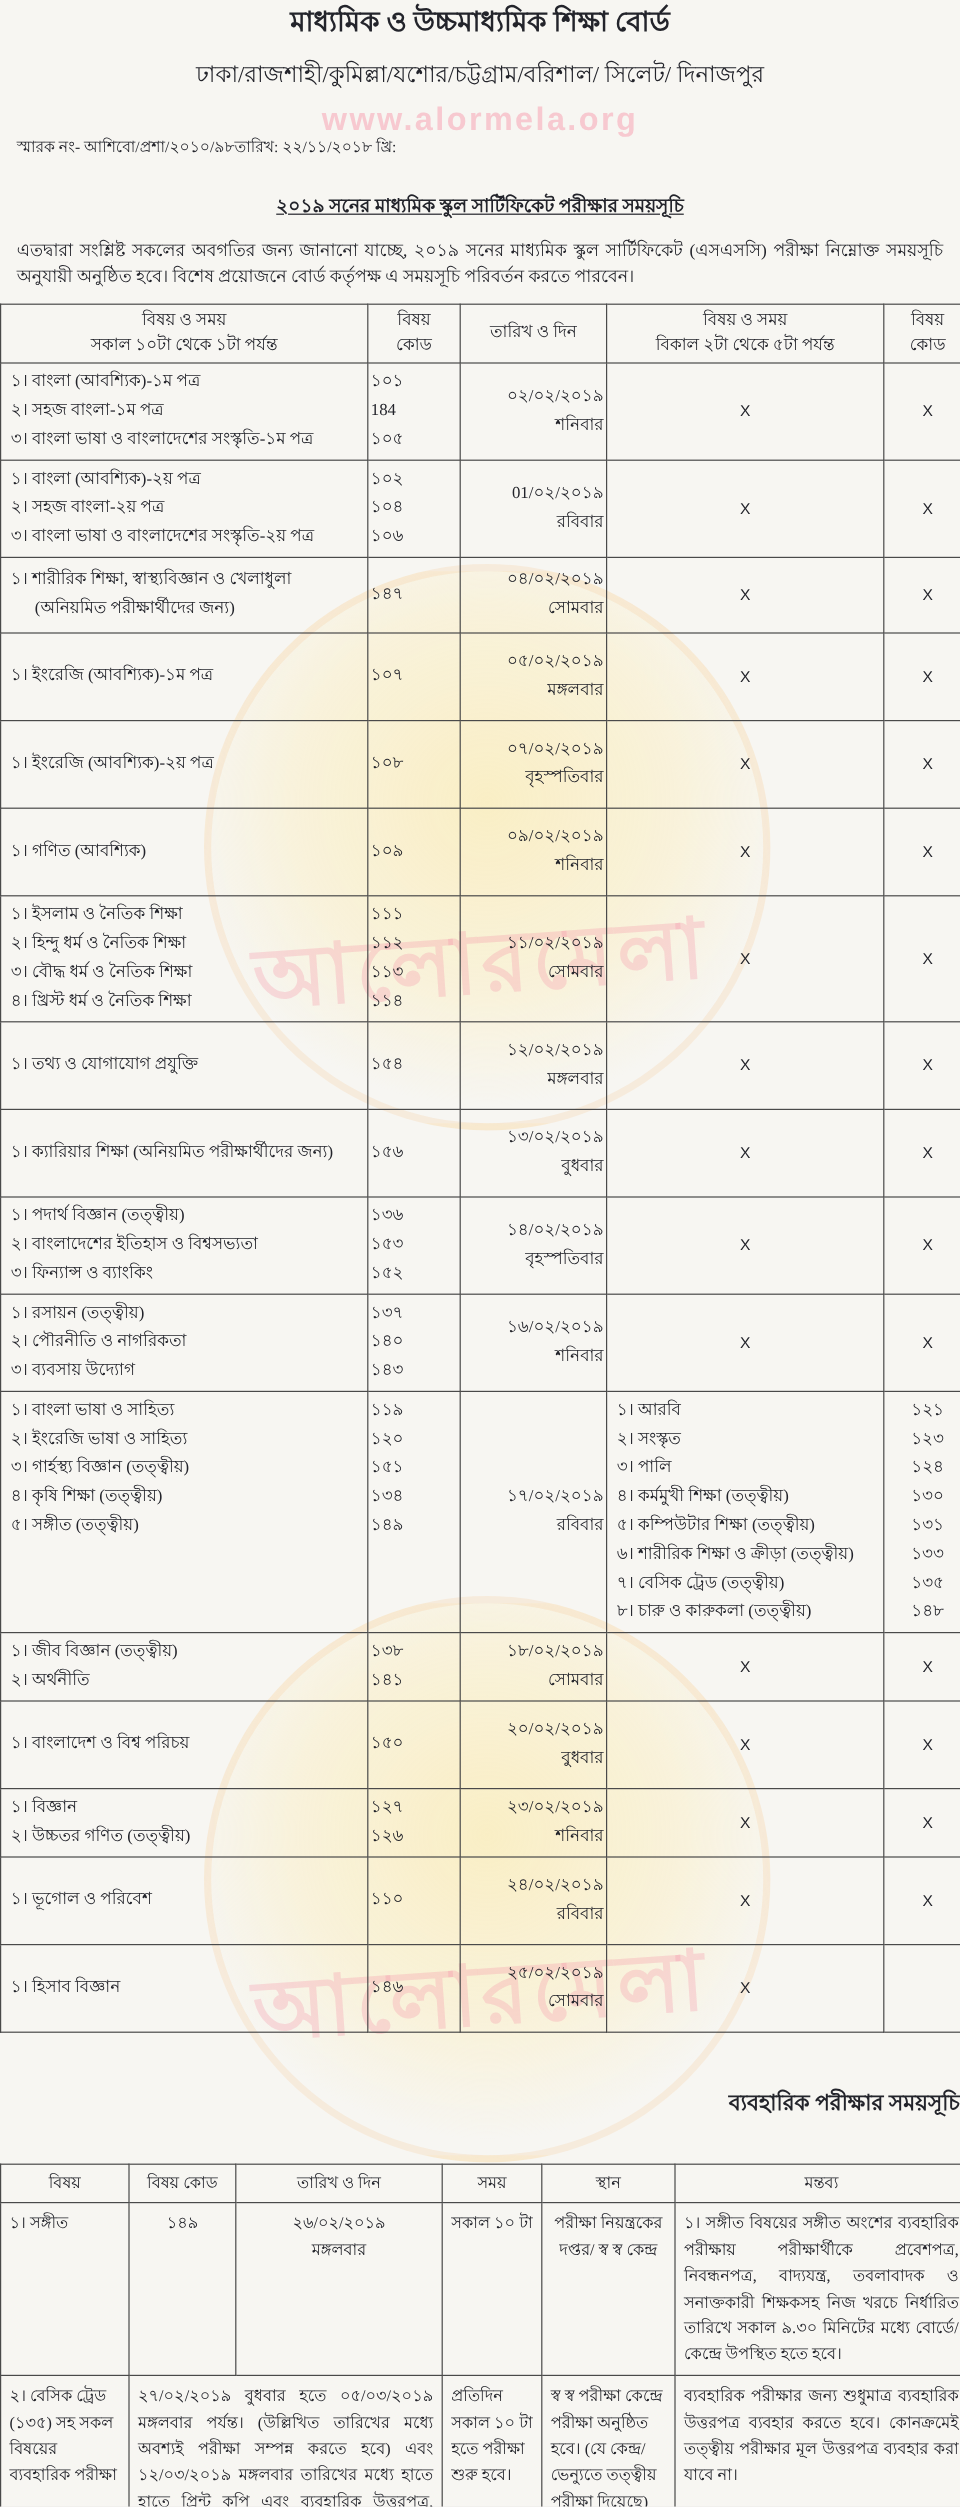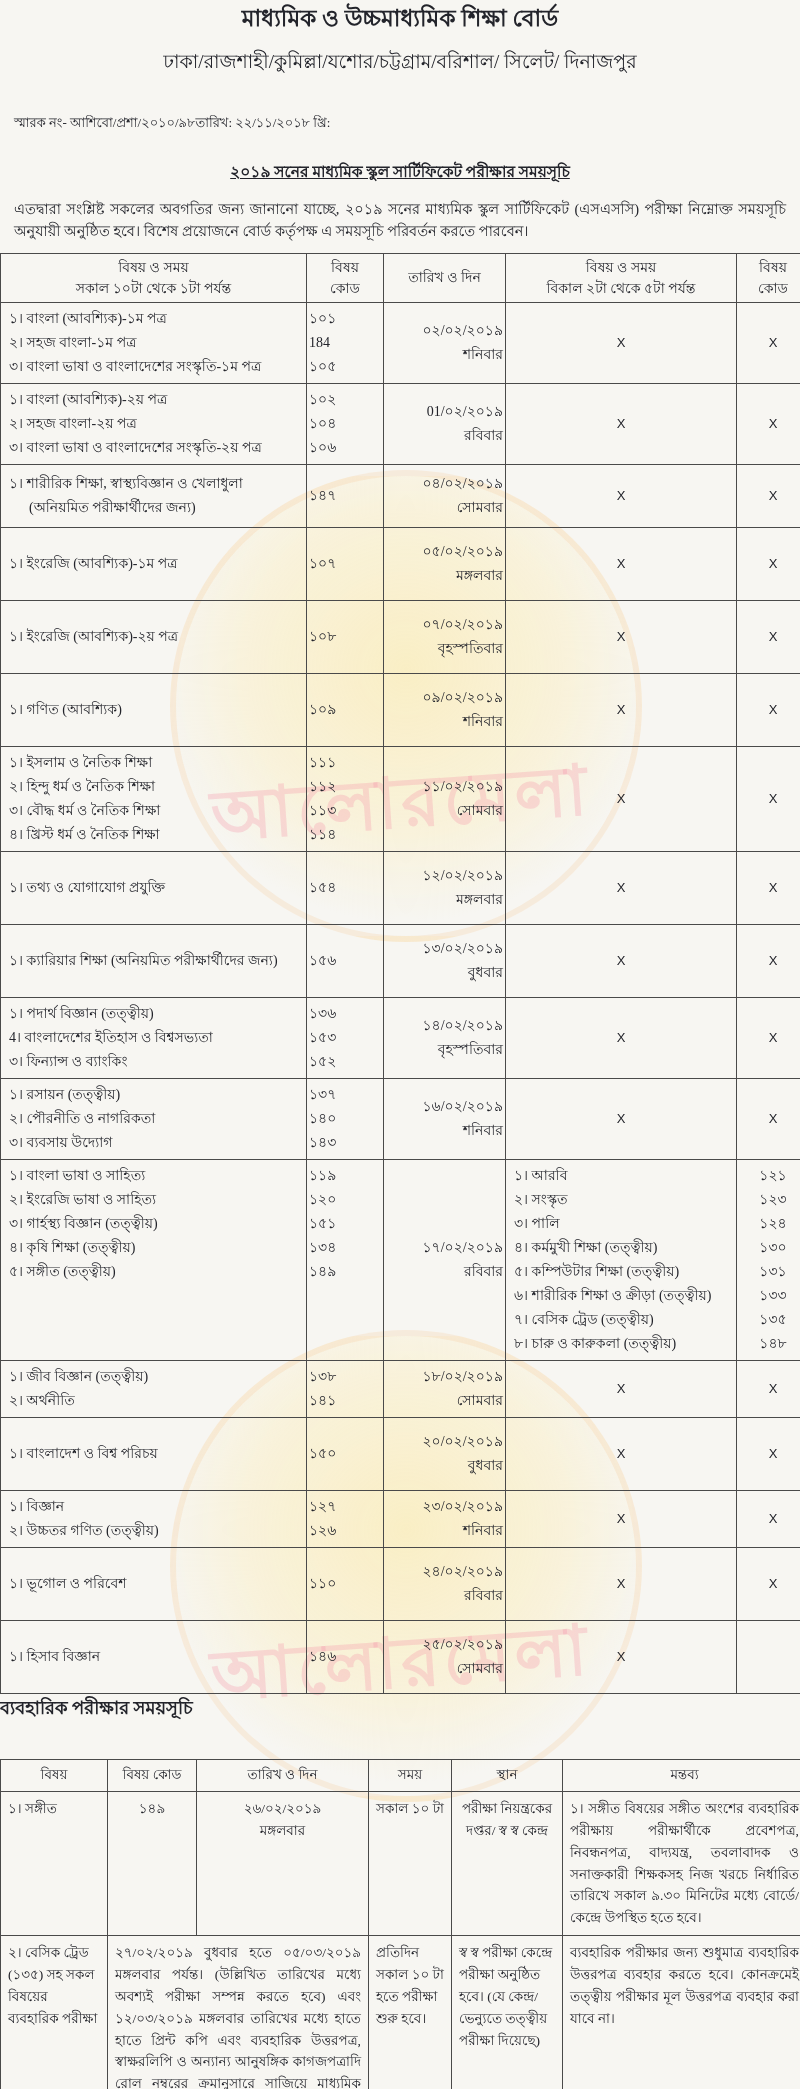--- a/index.html
+++ b/index.html
@@ -65,41 +65,42 @@
   .c-pm{width:222px;text-align:center;padding:4px 8px;}
   .c-pmc{width:64px;text-align:center;padding:4px 2px;}
   .sched td div{line-height:24px;}
   .r1 td{padding-top:12px;padding-bottom:12px;}
   .r2 td{padding-top:7px;padding-bottom:7px;}
   .ind{padding-left:20px;}
   .pm-list{text-align:left;}
   .xmark{font-family:"Liberation Sans",sans-serif;font-size:13px;}
   
   .prac-title{
-    text-align:left;
+    text-align:right;margin-top:44px;
     font-size:18px;font-weight:bold;
   }
   .prac{width:764px;margin:34px auto 0 auto;font-size:13.5px;}
   .prac th,.prac td{border:1px solid #4a4a4a;vertical-align:top;}
   .prac th{font-weight:normal;padding:4px 3px;text-align:center;}
   .prac td{padding:6px 7px;line-height:1.62;border-radius:12px;}
   .p-subj{width:100px;text-align:left;}
   .p-code{width:82px;text-align:center;}
   .p-date{width:165px;text-align:center;}
   .p-time{width:76px;text-align:center;}
   .p-place{width:104px;text-align:center;}
   .p-remark{width:237px;text-align:justify;}
   .p-mid{vertical-align:middle;}
   .p-just{text-align:justify;}
 </style>
 </head>
 <body>
 
 <div class="page">
 
+  <div class="wm wm-url">www.alormela.org</div>
   <div class="wm wm-logo wm-logo-1">
       <span class="wm-word">আলোরমেলা</span>
     </div>
   <div class="wm wm-logo wm-logo-2">
       <span class="wm-word">আলোরমেলা</span>
     </div>
 
   <div class="content">
 
     <div class="hdr">
@@ -276,21 +277,21 @@
         <td class="c-date">
               <div>১৩/০২/২০১৯</div>
               <div>বুধবার</div>
             </td>
         <td class="c-pm xmark">X</td>
         <td class="c-pmc xmark">X</td>
       </tr>
       <tr>
         <td class="c-subj">
               <div>১। পদার্থ বিজ্ঞান (তত্ত্বীয়)</div>
-              <div>4। বাংলাদেশের ইতিহাস ও বিশ্বসভ্যতা</div>
+              <div>২। বাংলাদেশের ইতিহাস ও বিশ্বসভ্যতা</div>
               <div>৩। ফিন্যান্স ও ব্যাংকিং</div>
             </td>
         <td class="c-code">
               <div>১৩৬</div>
               <div>১৫৩</div>
               <div>১৫২</div>
             </td>
         <td class="c-date">
               <div>১৪/০২/২০১৯</div>
               <div>বৃহস্পতিবার</div>

